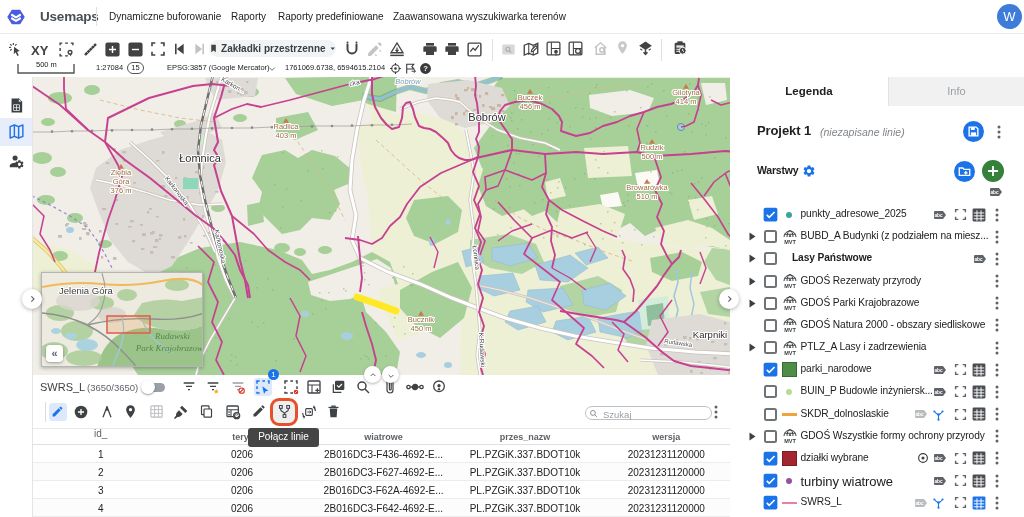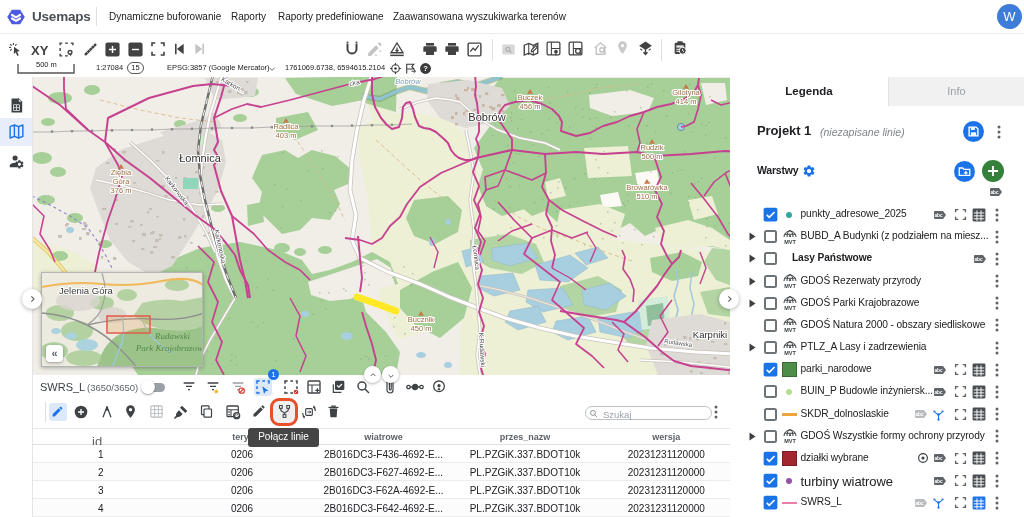--- a/index.html
+++ b/index.html
@@ -1,21 +1,21 @@
 <!DOCTYPE html>
 <html><head>
 <meta charset="utf-8">
 <style>
   * { margin:0; padding:0; box-sizing:border-box; }
   html,body { width:1024px; height:517px; overflow:hidden; font-family:"Liberation Sans", sans-serif; background:#fff; }
   #app { position:relative; width:1024px; height:517px; background:#fff; }
   
   #navbar { position:absolute; left:0; top:0; width:1024px; height:34px; background:#fff; border-bottom:1px solid #ebebeb; }
   #logo { position:absolute; left:6px; top:7px; width:20px; height:20px; }
-  #brand { position:absolute; left:32px; top:9px; font-size:13.5px; font-weight:700; color:#4a4f54; letter-spacing:-0.2px; }
+  #brand { position:absolute; left:40px; top:9px; font-size:13.5px; font-weight:700; color:#4a4f54; letter-spacing:-0.2px; }
   #nav-sep { position:absolute; left:96px; top:7px; width:1px; height:19px; background:#e0e0e0; }
   .menu-item { position:absolute; top:11px; font-size:10px; color:#202124; white-space:nowrap; letter-spacing:0; }
   #avatar { position:absolute; left:997px; top:4px; width:25px; height:25px; border-radius:50%; background:#3d7cd9; color:#fff; font-size:13px; display:flex; align-items:center; justify-content:center; }
   
   #toolbar { position:absolute; left:0; top:35px; width:1024px; height:42px; background:#fff; }
   .tb { position:absolute; color:#424242; }
   .tbdim { color:#c3c3c3; }
   .vsep { position:absolute; width:1px; height:22px; background:#e0e0e0; }
   #bookmarks-chip { position:absolute; left:209px; top:5px; width:127px; height:17px; background:#f1f3f4; border-radius:9px; display:flex; align-items:center; justify-content:center; gap:3px; font-size:10px; font-weight:700; color:#3c4043; white-space:nowrap; }
   #row2 { position:absolute; left:0; top:25px; width:1024px; height:16px; font-size:7.5px; color:#202124; }
@@ -77,20 +77,29 @@
       </svg>
     <svg class="tb" style="left:150px;top:6px" width="16" height="16" viewBox="0 0 24 24" fill="none" stroke="currentColor" stroke-width="2.4">
         <path d="M3 8 V3 h5 M16 3 h5 v5 M21 16 v5 h-5 M8 21 H3 v-5"></path>
       </svg>
     <svg class="tb" style="left:171px;top:6px" width="16" height="16" viewBox="0 0 24 24" fill="currentColor">
         <path d="M6 4 h2.4 v16 H6 Z M19 4 v16 L8.8 12 Z"></path>
       </svg>
     <svg class="tb tbdim" style="left:192px;top:6px" width="16" height="16" viewBox="0 0 24 24" fill="currentColor">
         <path d="M18 4 h-2.4 v16 H18 Z M5 4 v16 L15.2 12 Z"></path>
       </svg>
+    <div id="bookmarks-chip">
+        <svg width="11" height="11" viewBox="0 0 24 24" fill="#424242">
+          <path d="M6 2 h12 v20 l-6-5 -6 5 Z"></path>
+        </svg>
+        <span>Zakładki przestrzenne</span>
+        <svg width="9" height="9" viewBox="0 0 24 24" fill="#424242">
+          <path d="M5 9 h14 L12 17 Z"></path>
+        </svg>
+      </div>
     <svg class="tb" style="left:343px;top:5px" width="18" height="18" viewBox="0 0 24 24" fill="none" stroke="currentColor" stroke-width="2.6">
         <path d="M6 5 v7 a6 6 0 0 0 12 0 V5"></path>
         <circle cx="6" cy="3.4" r="1.3" fill="currentColor" stroke="none"></circle>
         <circle cx="18" cy="3.4" r="1.3" fill="currentColor" stroke="none"></circle>
       </svg>
     <svg class="tb tbdim" style="left:366px;top:6px" width="17" height="17" viewBox="0 0 24 24" fill="currentColor">
         <path d="M3 17.2 L14.2 6 l3.8 3.8 L6.8 21 H3 Z"></path>
         <path d="M16.5 3.7 l3.8 3.8 1.2-1.2 a1.6 1.6 0 0 0 0-2.3 l-1.5-1.5 a1.6 1.6 0 0 0-2.3 0 Z"></path>
         <path d="M19 13 l2 2 M13 19 l2 2" stroke="currentColor" stroke-width="1.8"></path>
       </svg>
@@ -1037,21 +1046,21 @@
         <circle cx="10.5" cy="10.5" r="6.5"></circle>
         <path d="M15.5 15.5 l5.5 5.5"></path>
       </svg>
 <div style="position:absolute;left:570px;top:33.5px;font-size:9.5px;color:#9aa0a6;">Szukaj</div>
 <svg style="position:absolute;left:681px;top:30px" width="4" height="14" viewBox="0 0 4 14">
         <circle cx="2" cy="2" r="1.5" fill="#5f6368"></circle>
         <circle cx="2" cy="7" r="1.5" fill="#5f6368"></circle>
         <circle cx="2" cy="12" r="1.5" fill="#5f6368"></circle>
       </svg>
 <div style="position:absolute;left:0;top:52.5px;width:697px;height:17.5px;border-top:1px solid #e8e8e8;border-bottom:1px solid #e0e0e0;background:#fff;"></div>
-<div style="position:absolute;left:67.7px;top:59px;transform:translateX(-50%);font-size:13px;font-weight:400;color:#5f6368;">id_</div>
+<div style="position:absolute;left:67.7px;top:53px;transform:translateX(-50%);font-size:10px;font-weight:400;color:#5f6368;">id_</div>
 <div style="position:absolute;left:209px;top:57px;transform:translateX(-50%);font-size:9px;font-weight:700;color:#5f6368;">teryt</div>
 <div style="position:absolute;left:350.5px;top:57px;transform:translateX(-50%);font-size:9px;font-weight:700;color:#5f6368;">wiatrowe</div>
 <div style="position:absolute;left:492px;top:57px;transform:translateX(-50%);font-size:9px;font-weight:700;color:#5f6368;">przes_nazw</div>
 <div style="position:absolute;left:633.3px;top:57px;transform:translateX(-50%);font-size:9px;font-weight:700;color:#5f6368;">wersja</div>
 <div style="position:absolute;left:0;top:70px;width:697px;height:18px;background:#fff;border-bottom:1px solid #ececec;"></div>
 <div style="position:absolute;left:67.7px;top:74px;transform:translateX(-50%);font-size:10px;color:#202124;white-space:nowrap;">1</div>
 <div style="position:absolute;left:209px;top:74px;transform:translateX(-50%);font-size:10px;color:#202124;white-space:nowrap;">0206</div>
 <div style="position:absolute;left:350.5px;top:74px;transform:translateX(-50%);font-size:10px;color:#202124;white-space:nowrap;">2B016DC3-F436-4692-E...</div>
 <div style="position:absolute;left:492px;top:74px;transform:translateX(-50%);font-size:10px;color:#202124;white-space:nowrap;">PL.PZGiK.337.BDOT10k</div>
 <div style="position:absolute;left:633.3px;top:74px;transform:translateX(-50%);font-size:10px;color:#202124;white-space:nowrap;">20231231120000</div>

